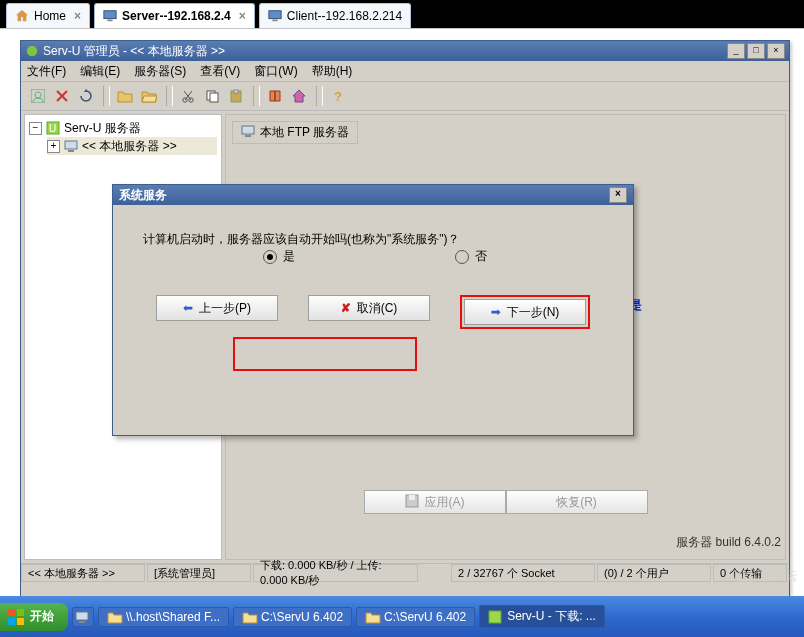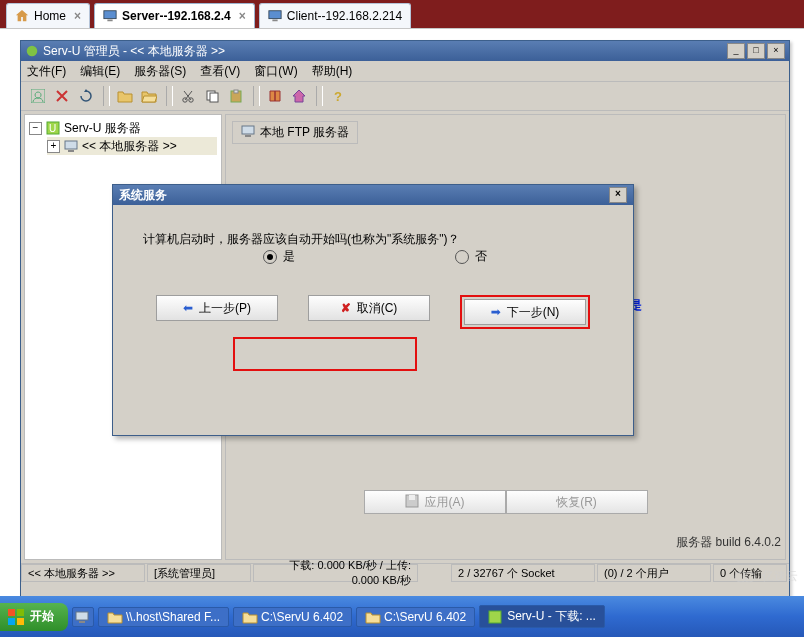--- a/index.html
+++ b/index.html
@@ -1,19 +1,19 @@
 <!DOCTYPE html>
 <html><head>
 <meta charset="utf-8">
 <style>
 html,body{margin:0;padding:0;font-family:"Microsoft YaHei","SimSun",Tahoma,sans-serif;font-size:12px;background:#fff;color:#000;}
 .root{width:804px;height:637px;position:relative;overflow:hidden;background:#fff;}
 
 
-.browser-tabs{height:28px;background:#7f1d1d;border-bottom:1px solid #c6c6c6;display:flex;align-items:flex-end;padding-left:6px;}
+.browser-tabs{height:28px;background:#000000;border-bottom:1px solid #c6c6c6;display:flex;align-items:flex-end;padding-left:6px;}
 .btab{display:flex;align-items:center;height:24px;padding:0 8px;margin-right:4px;border:1px solid #b5c4d8;border-bottom:none;border-radius:3px 3px 0 0;background:#f4f7fb;cursor:pointer;}
 .btab.active{background:#fff;border-color:#9db5d0;}
 .btab .ico{width:14px;height:14px;margin-right:5px;display:inline-block;}
 .btab .close{margin-left:8px;color:#888;font-weight:bold;}
 
 
 .win{position:absolute;left:20px;top:40px;width:768px;height:556px;border:1px solid #3c5f8b;background:#d4d0c8;box-shadow:2px 2px 3px rgba(0,0,0,0.2);}
 .win-title{height:20px;background:linear-gradient(#5a7eb3,#3c6098);color:#fff;display:flex;align-items:center;padding:0 4px;font-size:12px;}
 .win-title .wicon{width:14px;height:14px;margin-right:4px;display:inline-block;}
 .win-ctrl{margin-left:auto;display:flex;gap:2px;}
@@ -257,21 +257,21 @@
         </div>
       </div>
 
       <div class="status-footer">服务器 build 6.4.0.2</div>
     </div>
   </div>
 
   <div class="statusbar">
     <div class="status-cell" style="width:110px;">&lt;&lt; 本地服务器 &gt;&gt;</div>
     <div class="status-cell" style="width:90px;">[系统管理员]</div>
-    <div class="status-cell" style="flex:1;text-align:right;">下载: 0.000 KB/秒 / 上传: 0.000 KB/秒</div>
+    <div class="status-cell" style="flex:1;">下载: 0.000 KB/秒 / 上传: 0.000 KB/秒</div>
     <div class="status-cell" style="width:130px;margin-left:31px;">2 / 32767 个 Socket</div>
     <div class="status-cell" style="width:100px;">(0) / 2 个用户</div>
     <div class="status-cell" style="width:60px;">0 个传输</div>
   </div>
 </div>
 
 <div class="dialog">
   <div class="dlg-title">
     <span>系统服务</span>
     <div class="dlg-x">×</div>

